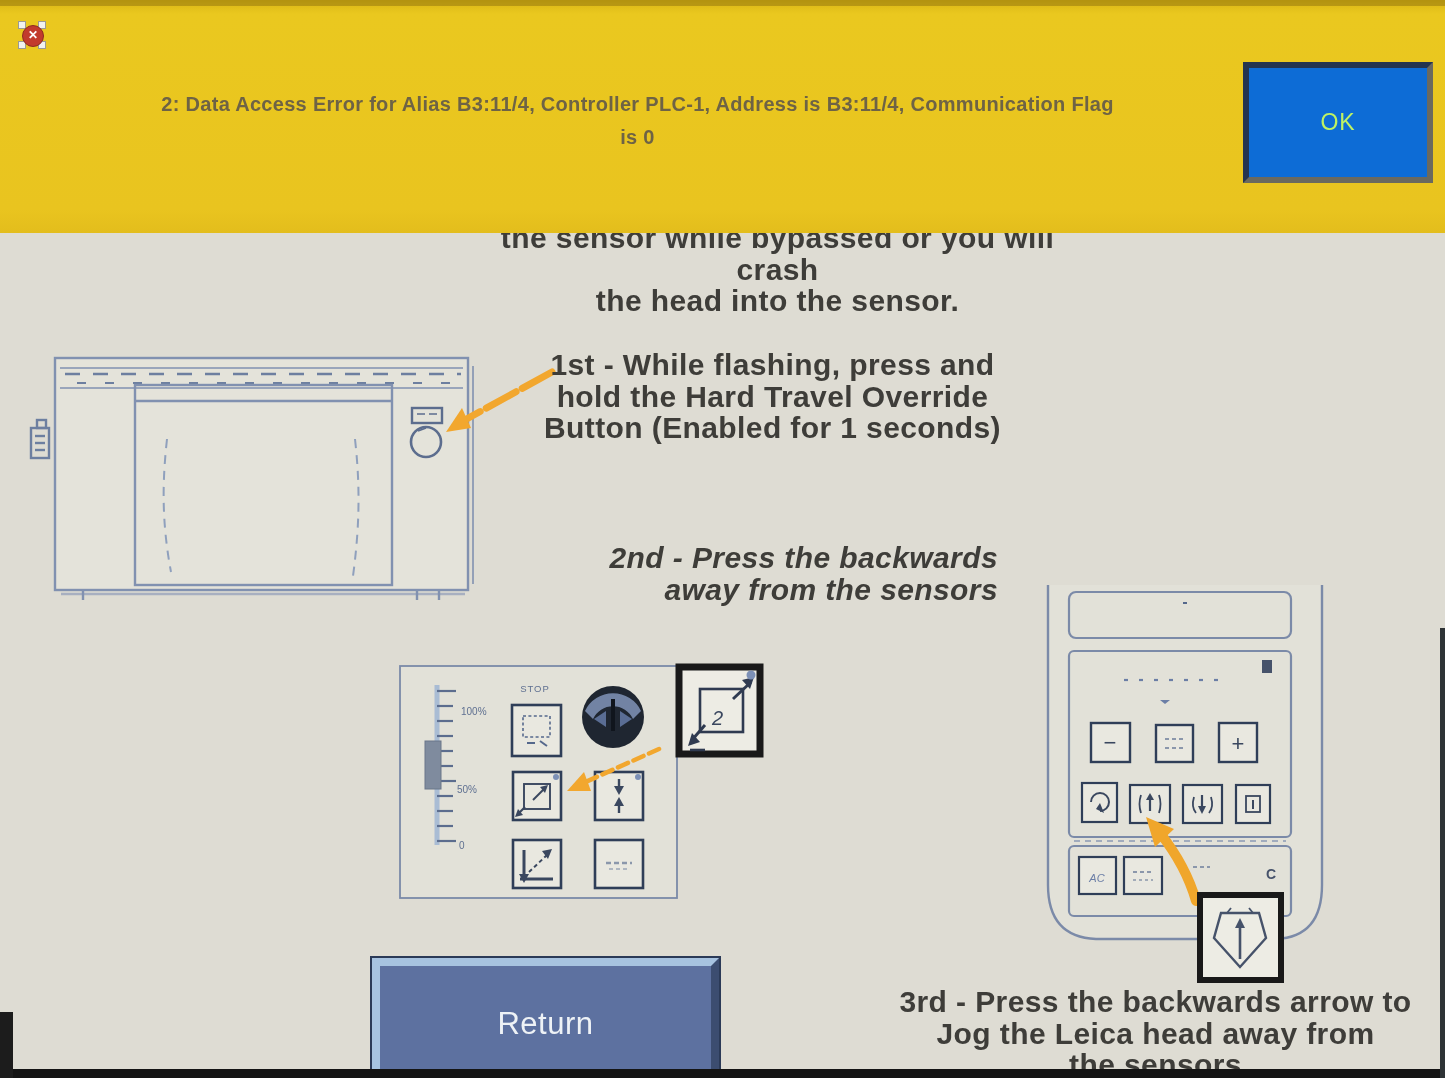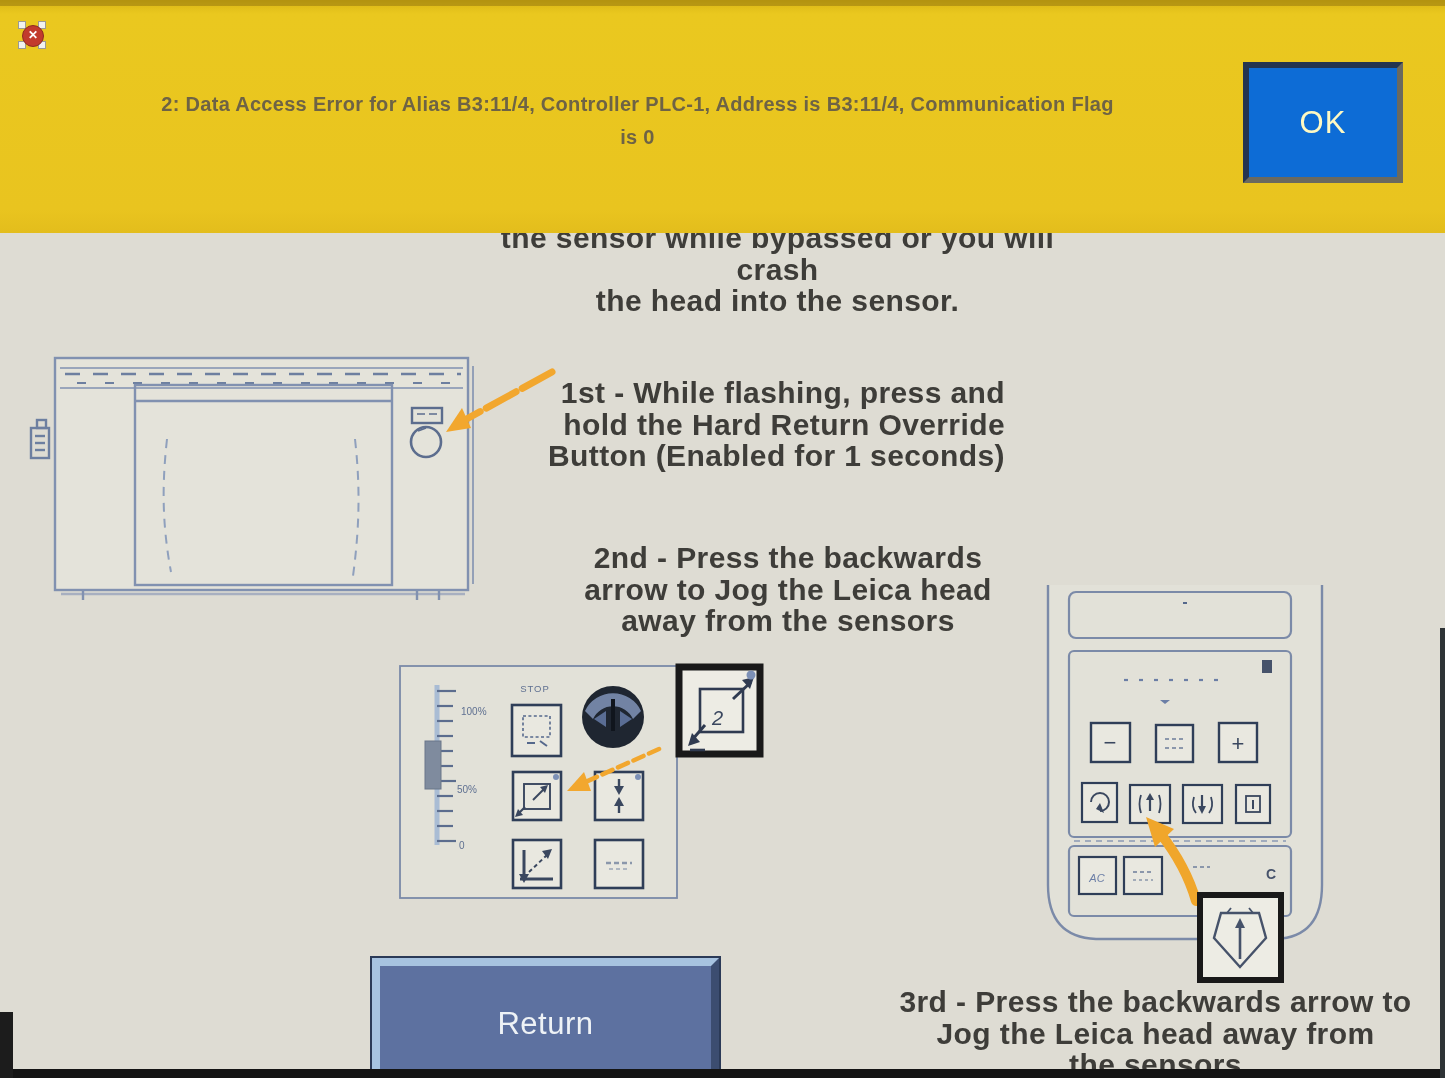--- a/index.html
+++ b/index.html
@@ -22,32 +22,32 @@
     background:#c23a2d;border:1px solid #8e2a20;
     color:#fff;font-size:12px;font-weight:bold;line-height:19px;text-align:center;
   }
   .error-icon .h{position:absolute;width:6px;height:6px;background:#f2f2ee;border:1px solid #9a9a94;}
   .h.tl{left:-2px;top:-2px}.h.tr{right:-2px;top:-2px}.h.bl{left:-2px;bottom:-2px}.h.br{right:-2px;bottom:-2px}
   .banner-text{
     position:absolute;left:40px;top:88px;width:1195px;
     text-align:center;color:#6e6345;font-size:20px;line-height:33px;letter-spacing:.3px;font-weight:bold;
   }
   .ok-btn{
-    position:absolute;left:1243px;top:62px;width:160px;height:121px;
+    position:absolute;left:1243px;top:62px;width:190px;height:121px;
     background:#0d6cd6;
     border:6px solid;border-color:#24344f #6a695e #6a695e #24344f;
     box-sizing:border-box;
     display:flex;align-items:center;justify-content:center;
-    color:#fef9c3;font-size:31px;letter-spacing:1px;cursor:pointer;
+    color:#bef264;font-size:23px;letter-spacing:1px;cursor:pointer;
   }
   
   .instr{position:absolute;color:#3e3d39;font-weight:bold;font-size:30px;line-height:31.5px;letter-spacing:.4px;}
   .warning-text{left:480px;top:222px;width:595px;text-align:center;z-index:2;}
-  .step1-text{left:540px;top:349px;width:465px;text-align:right;margin-top:28px;}
-  .step2-text{left:578px;top:542px;width:420px;text-align:center;}
+  .step1-text{left:540px;top:349px;width:465px;text-align:center;}
+  .step2-text{left:578px;top:542px;width:420px;text-align:right;font-style:italic;}
   .step3-text{left:888px;top:986px;width:535px;text-align:center;z-index:4;}
   
   svg{position:absolute;}
   .return-btn{
     position:absolute;left:372px;top:958px;width:347px;height:132px;
     background:#5d71a0;
     border-top:8px solid #a7c3e0;border-left:8px solid #a7c3e0;
     border-right:8px solid #3c4d70;border-bottom:8px solid #8e9479;
     box-sizing:border-box;box-shadow:0 0 0 2px #2b3a57;
     display:flex;align-items:center;justify-content:center;
@@ -126,27 +126,26 @@
     </g>
 
     <g>
       <line x1="527" y1="28" x2="438" y2="77" stroke="#f2a72e" stroke-width="7" stroke-linecap="round" stroke-dasharray="34 7"></line>
       <polygon points="421,88 446,84 437,64" fill="#f2a72e"></polygon>
     </g>
   </svg>
 
   <div class="instr step1-text">
     <div>1st - While flashing, press and</div>
-    <div>hold the Hard Return Override</div>
+    <div>hold the Hard Travel Override</div>
     <div>Button (Enabled for 1 seconds)</div>
   </div>
 
   <div class="instr step2-text">
     <div>2nd - Press the backwards</div>
-    <div>arrow to Jog the Leica head</div>
     <div>away from the sensors</div>
   </div>
 
   <svg style="left:395px;top:653px;" width="385" height="252" viewBox="0 0 385 252">
     <rect x="5" y="13" width="277" height="232" fill="#e2e1d8" stroke="#7b8aa8" stroke-width="1.8"></rect>
 
     <g>
       <line x1="42" y1="32" x2="42" y2="192" stroke="#a9bcd4" stroke-width="5"></line>
       <g stroke="#5c6d8e" stroke-width="2.2">
         <line x1="42" y1="38" x2="61" y2="38"></line>

